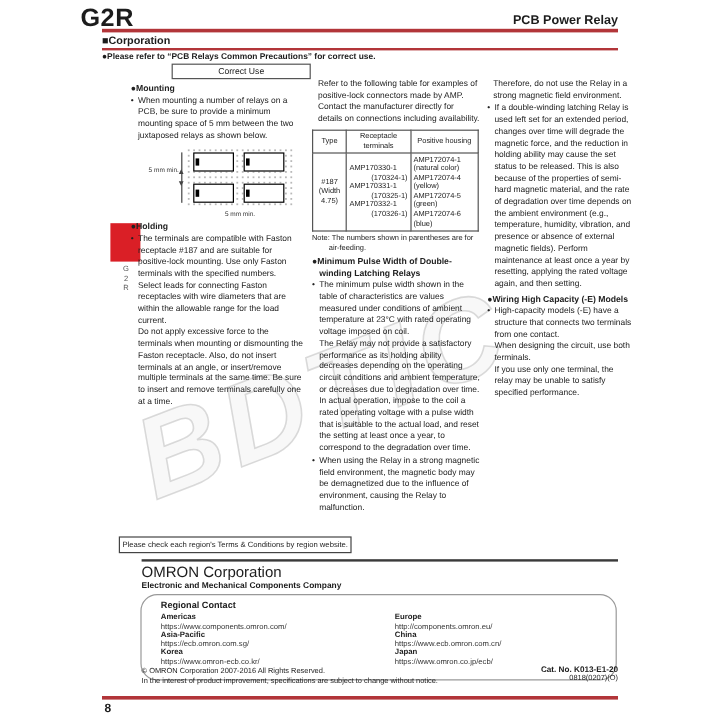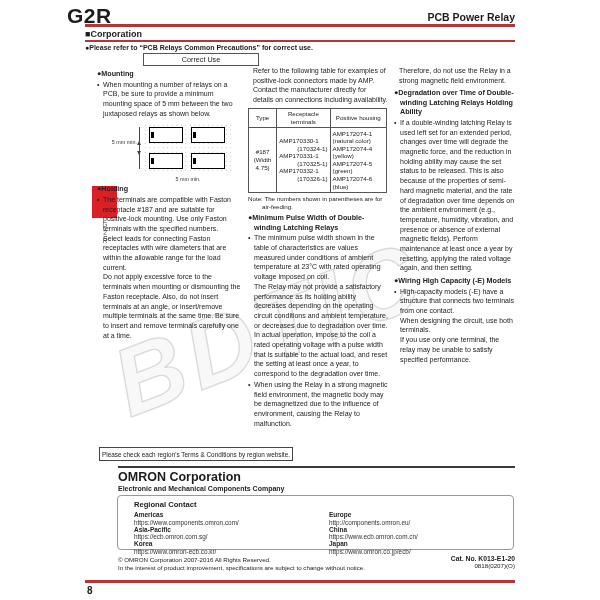--- a/index.html
+++ b/index.html
@@ -11,21 +11,21 @@
   .hdr-title { position:absolute; left:67px; top:4px; font-size:21px; font-weight:bold; letter-spacing:0.5px; }
   .hdr-cat   { position:absolute; right:85px; top:11px; font-size:10.5px; font-weight:bold; }
   .rule-red-1{ position:absolute; left:85px; top:24px; width:430px; height:2.5px; background:#b23539; }
   .sec-title { position:absolute; left:85px; top:29px; font-size:9px; font-weight:bold; }
   .rule-red-2{ position:absolute; left:85px; top:40px; width:430px; height:1.8px; background:#b23539; }
   .refer     { position:absolute; left:85px; top:44px; font-size:7px; font-weight:bold; }
   .correct-box{ position:absolute; left:99px; top:53px; width:116px; height:13px; border:1px solid #555;
                 font-size:7.2px; display:flex; align-items:center; justify-content:center;margin-left:44px; }
 
   
-  .col { position:absolute; top:66px; font-size:7px; line-height:9.7px; color:#222; }
+  .col { position:absolute; top:66px; font-size:7px; line-height:9.7px; color:#222;margin-left:12px; }
   .col1 { left:97px;  width:144px; }
   .col2 { left:248px; width:140px; }
   .col3 { left:394px; width:122px; }
   .h-bullet { font-weight:bold; font-size:7.2px; line-height:9.5px; padding-left:6px; text-indent:-6px; margin-top:3px; }
   .bullet-item { display:flex; margin-top:1px; }
   .bullet-mark { width:6px; flex:none; }
   .bullet-body { flex:1; }
   .cont-para { padding-left:6px; margin-top:0px; }
   .indent-para { padding-left:5px; margin-top:0px; }
 
@@ -63,24 +63,24 @@
 
   
   .watermark { position:absolute; left:118px; top:332px; font-size:96px; font-weight:bold; font-style:italic;
                letter-spacing:6px; color:rgba(190,190,190,0.10); -webkit-text-stroke:1.3px rgba(175,175,175,0.45);
                transform:rotate(-21deg); transform-origin:left center; white-space:nowrap; pointer-events:none; }
 
   
   .terms-box { position:absolute; left:99px; top:447px; width:194px; height:14px; border:1px solid #444;
                font-size:6.4px; display:flex; align-items:center; justify-content:center; color:#222; }
   .foot-rule { position:absolute; left:118px; top:466px; width:397px; height:2px; background:#3a3a3a; }
-  .company   { position:absolute; left:118px; top:470px; font-size:12.5px; font-weight:bold; }
+  .company   { position:absolute; left:118px; top:470px; font-size:12.5px; font-weight:normal; }
   .division  { position:absolute; left:118px; top:485px; font-size:7px; font-weight:bold; }
-  .regional-box { position:absolute; left:117px; top:495px; width:397px; height:55px;
-                  border:1px solid #999; border-radius:4px; }
+  .regional-box { position:absolute; left:117px; top:495px; width:397px; height:72px;
+                  border:1px solid #999; border-radius:14px; }
   .regional-title { position:absolute; left:16px; top:4px; font-size:7.6px; font-weight:bold; }
   .regional-grid { position:absolute; left:16px; top:15px; width:372px;
                    display:grid; grid-template-columns:195px 177px; grid-auto-rows:14.5px; }
   .contact .region { font-size:6.5px; font-weight:bold; line-height:7.5px; }
   .contact .url    { font-size:6.4px; line-height:7px; color:#333; }
   .copyright  { position:absolute; left:118px; top:556px; font-size:6.2px; line-height:7.6px; color:#222; }
   .catblock   { position:absolute; right:85px; top:555px; text-align:right; }
   .catblock .catno { font-size:6.8px; font-weight:bold; }
   .catblock .rev   { font-size:6.2px; color:#222; }
   .rule-red-3 { position:absolute; left:85px; top:580px; width:430px; height:2.5px; background:#b23539; }
@@ -195,21 +195,20 @@
     <div class="cont-para">In actual operation, impose to the coil a rated operating voltage with a pulse width that is suitable to the actual load, and reset the setting at least once a year, to correspond to the degradation over time.</div>
     <div class="bullet-item">
       <span class="bullet-mark">•</span>
       <span class="bullet-body">When using the Relay in a strong magnetic field environment, the magnetic body may be demagnetized due to the influence of environment, causing the Relay to malfunction.</span>
     </div>
   </div>
 
   <div class="col col3">
     <div class="indent-para">Therefore, do not use the Relay in a strong magnetic field environment.</div>
 
-    <div class="h-bullet">●Degradation over Time of Double-winding Latching Relays Holding Ability</div>
     <div class="bullet-item">
       <span class="bullet-mark">•</span>
       <span class="bullet-body">If a double-winding latching Relay is used left set for an extended period, changes over time will degrade the magnetic force, and the reduction in holding ability may cause the set status to be released. This is also because of the properties of semi-hard magnetic material, and the rate of degradation over time depends on the ambient environment (e.g., temperature, humidity, vibration, and presence or absence of external magnetic fields). Perform maintenance at least once a year by resetting, applying the rated voltage again, and then setting.</span>
     </div>
 
     <div class="h-bullet">●Wiring High Capacity (-E) Models</div>
     <div class="bullet-item">
       <span class="bullet-mark">•</span>
       <span class="bullet-body">High-capacity models (-E) have a structure that connects two terminals from one contact.</span>
     </div>

